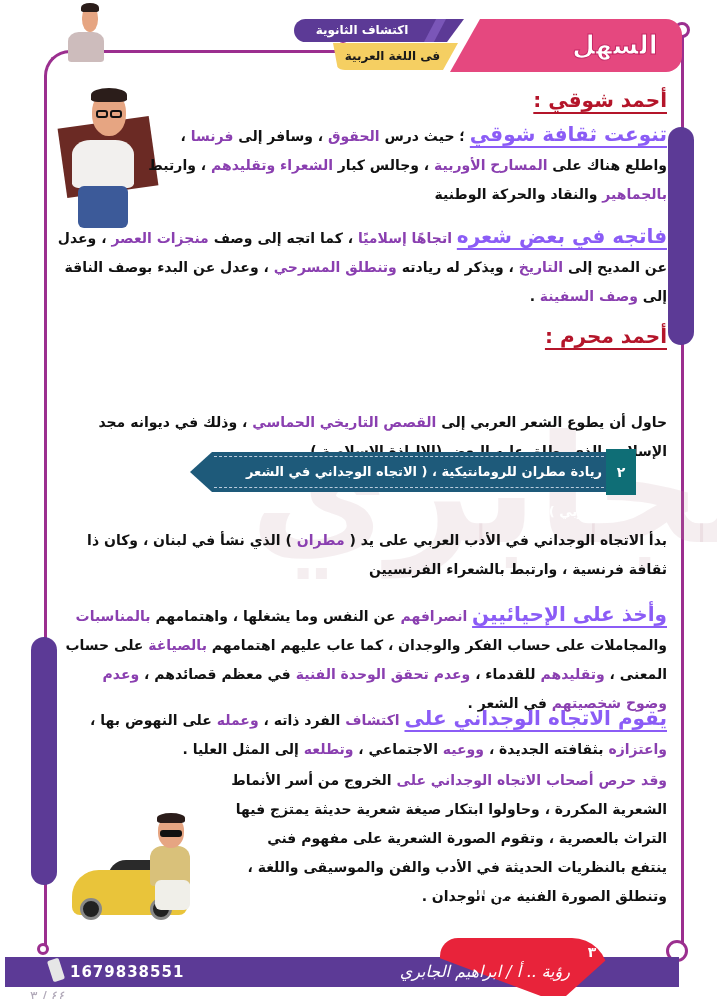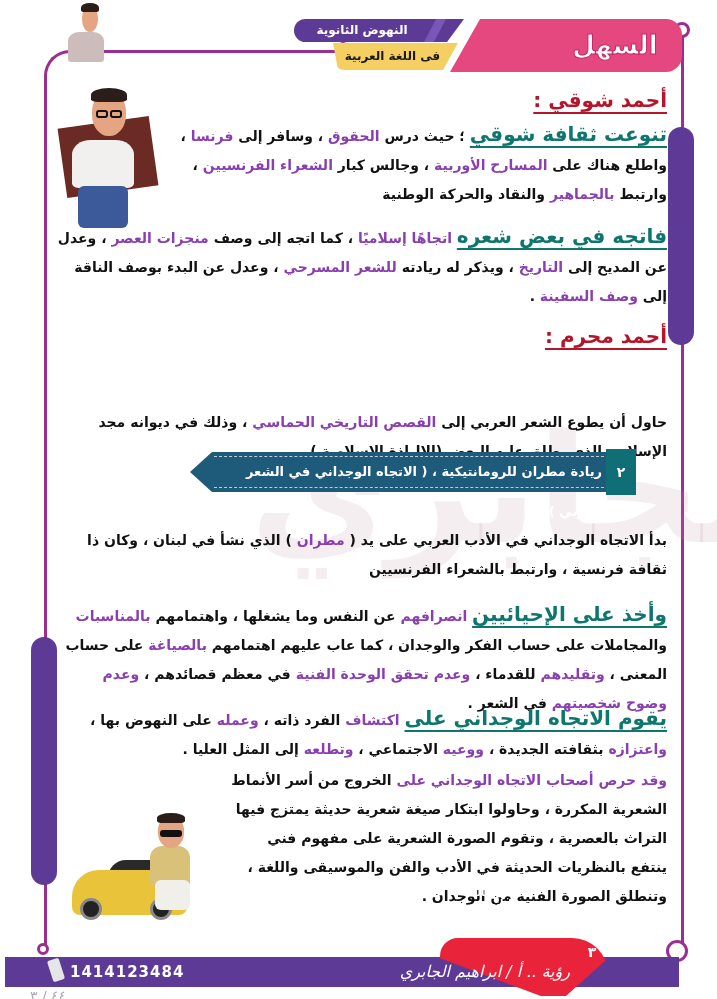--- a/index.html
+++ b/index.html
@@ -42,21 +42,21 @@
   .head { position: absolute; border-radius: 45% 45% 48% 48%; background: #e6a582; }
   .hair { position: absolute; background: #2b1d1a; border-radius: 50% 50% 20% 20%; }
   .glasses { position: absolute; border: 2px solid #111; border-radius: 3px; }
   .shirt { position: absolute; background: #f2f0ee; border-radius: 30% 30% 10% 10%; }
   .jeans { position: absolute; background: #3c5a99; border-radius: 6px; }
   .bgbox { position: absolute; background: #6b2a24; transform: rotate(-8deg); }
 
   
   .content { position: absolute; right: 50px; direction: rtl; text-align: right; font-weight: bold; font-size: 14px; line-height: 29px; }
   .hl { color: #8a3fb0; }
-  .h-red { color: #0f766e; font-size: 20px; text-decoration: underline; text-decoration-thickness: 2px; text-underline-offset: 5px; }
+  .h-red { color: #8b5cf6; font-size: 20px; text-decoration: underline; text-decoration-thickness: 2px; text-underline-offset: 5px; }
   .name { color: #b4152a; font-size: 20px; text-decoration: underline; text-decoration-thickness: 2px; text-underline-offset: 5px; }
 
   
   .banner { position: absolute; left: 190px; top: 452px; width: 450px; height: 40px; }
   .banner-body { position: absolute; left: 0; top: 0; width: 420px; height: 40px; background: #1e5a7a;
     clip-path: polygon(22px 0, 100% 0, 100% 100%, 22px 100%, 0 50%); }
   .banner-dash { position: absolute; left: 24px; top: 4px; width: 390px; height: 32px;
     border-top: 1px dashed #bcd; border-bottom: 1px dashed #bcd; }
   .banner-num { position: absolute; left: 416px; top: -3px; width: 30px; height: 46px; background: #0f6e76;
     color: #fff; font-weight: bold; font-size: 14px; display: flex; align-items: center; justify-content: center; }
@@ -107,21 +107,21 @@
 <div class="avatar">
   <div class="shirt" style="left:68px; top:32px; width:36px; height:30px; background:#cdbcbc;"></div>
   <div class="head" style="left:82px; top:6px; width:16px; height:26px;"></div>
   <div class="hair" style="left:81px; top:3px; width:18px; height:9px;"></div>
 </div>
 
 <div class="hdr-pink"></div>
 <div class="hdr-logo">السهل</div>
 <div class="hdr-purple"></div>
 <div class="hdr-slash"></div>
-<div class="hdr-purple-txt">النهوض الثانوية</div>
+<div class="hdr-purple-txt">اكتشاف الثانوية</div>
 <div class="hdr-yellow"></div>
 <div class="hdr-yellow-txt">فى اللغة العربية</div>
 
 <div class="watermark">الجابري</div>
 
 <div class="avatar">
   <div class="bgbox" style="left:62px; top:122px; width:92px; height:70px;"></div>
   <div class="shirt" style="left:72px; top:140px; width:62px; height:48px;"></div>
   <div class="jeans" style="left:78px; top:186px; width:50px; height:42px;"></div>
   <div class="head" style="left:92px; top:92px; width:34px; height:44px;"></div>
@@ -129,25 +129,25 @@
   <div class="glasses" style="left:96px; top:110px; width:12px; height:8px;"></div>
   <div class="glasses" style="left:110px; top:110px; width:12px; height:8px;"></div>
 </div>
 
 <div class="content" style="top:86px;">
   <span class="name">أحمد شوقي :</span>
 </div>
 
 <div class="content" style="top:120px; width:520px;">
   <span class="h-red">تنوعت ثقافة شوقي</span>
-  <span>؛ حيث درس </span><span class="hl">الحقوق</span><span> ، وسافر إلى </span><span class="hl">فرنسا</span><span> ، واطلع هناك على </span><span class="hl">المسارح الأوربية</span><span> ، وجالس كبار </span><span class="hl">الشعراء الفرنسيين</span><span> ، وارتبط </span><span class="hl">بالجماهير</span><span> والنقاد والحركة الوطنية</span>
+  <span>؛ حيث درس </span><span class="hl">الحقوق</span><span> ، وسافر إلى </span><span class="hl">فرنسا</span><span> ، واطلع هناك على </span><span class="hl">المسارح الأوربية</span><span> ، وجالس كبار </span><span class="hl">الشعراء وتقليدهم</span><span> ، وارتبط </span><span class="hl">بالجماهير</span><span> والنقاد والحركة الوطنية</span>
 </div>
 
 <div class="content" style="top:222px; width:610px;">
-  <span class="h-red">فاتجه في بعض شعره</span><span> </span><span class="hl">اتجاهًا إسلاميًا</span><span> ، كما اتجه إلى وصف </span><span class="hl">منجزات العصر</span><span> ، وعدل عن المديح إلى </span><span class="hl">التاريخ</span><span> ، ويذكر له ريادته </span><span class="hl">للشعر المسرحي</span><span> ، وعدل عن البدء بوصف الناقة إلى </span><span class="hl">وصف السفينة</span><span> .</span>
+  <span class="h-red">فاتجه في بعض شعره</span><span> </span><span class="hl">اتجاهًا إسلاميًا</span><span> ، كما اتجه إلى وصف </span><span class="hl">منجزات العصر</span><span> ، وعدل عن المديح إلى </span><span class="hl">التاريخ</span><span> ، ويذكر له ريادته </span><span class="hl">وتنطلق المسرحي</span><span> ، وعدل عن البدء بوصف الناقة إلى </span><span class="hl">وصف السفينة</span><span> .</span>
 </div>
 
 <div class="content" style="top:322px;">
   <span class="name">أحمد محرم :</span>
 </div>
 <div class="content" style="top:360px; width:610px;margin-top:48px;">
   <span>حاول أن يطوع الشعر العربي إلى </span><span class="hl">القصص التاريخي الحماسي</span><span> ، وذلك في ديوانه مجد الإسلام ، الذي يطلق عليه البعض (الإلياذة الإسلامية )</span>
 </div>
 
 <div class="banner">
@@ -184,14 +184,14 @@
   <div class="hair" style="left:157px; top:813px; width:28px; height:10px;"></div>
   <div class="glasses" style="left:160px; top:830px; width:22px; height:7px; background:#111;"></div>
 </div>
 
 <div class="foot-bar"></div>
 <div class="foot-red"></div>
 <div class="foot-red-label">للصف الثالث الثانوي</div>
 <div class="foot-page">٣</div>
 <div class="foot-author">رؤية .. أ / ابراهيم الجابري</div>
 <div class="phone-icon"></div>
-<div class="foot-phone">1414123484</div>
+<div class="foot-phone">1679838551</div>
 <div class="page-counter">٤٤ / ٣</div>
 
 </body></html>

